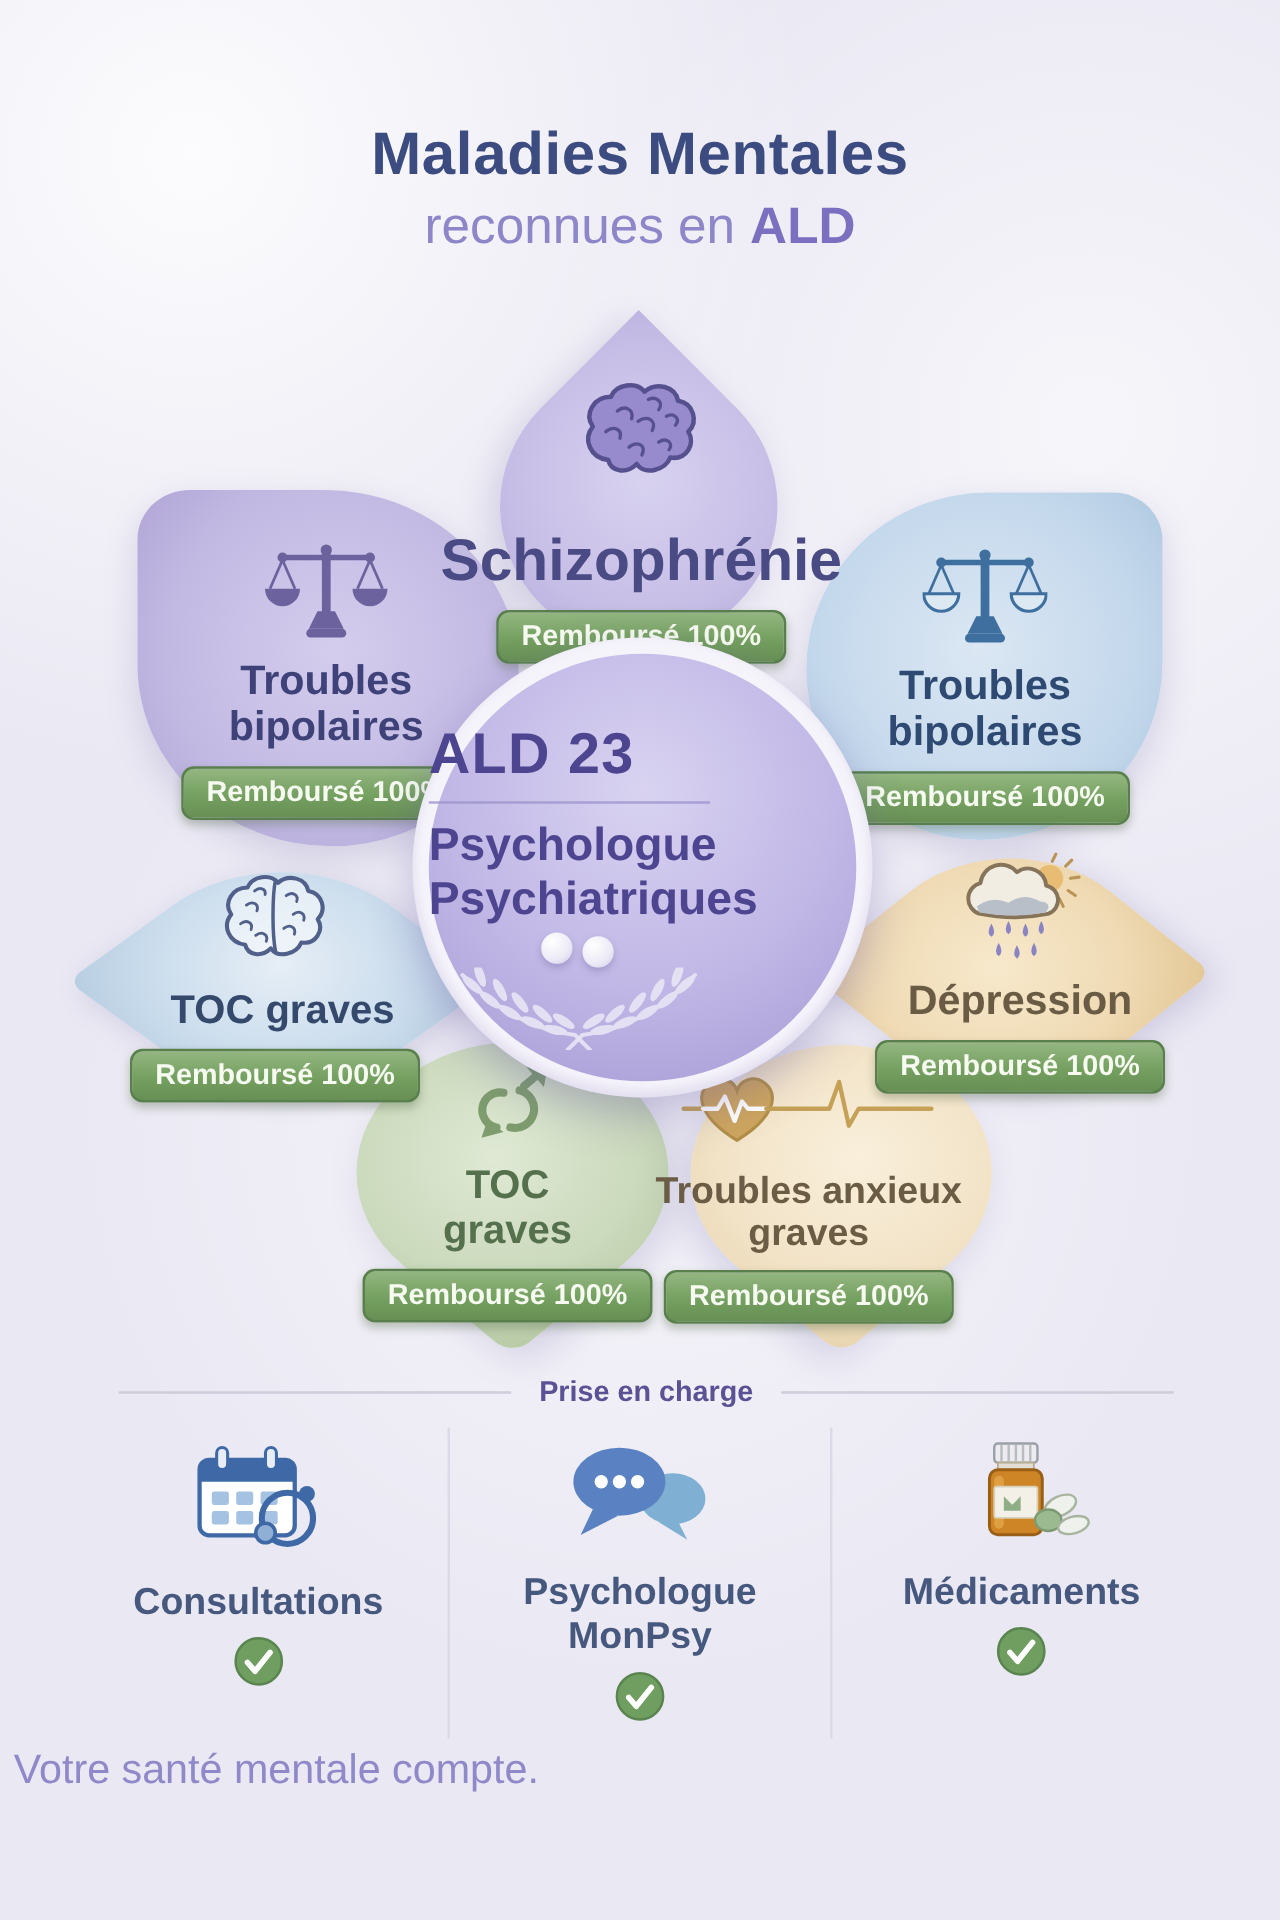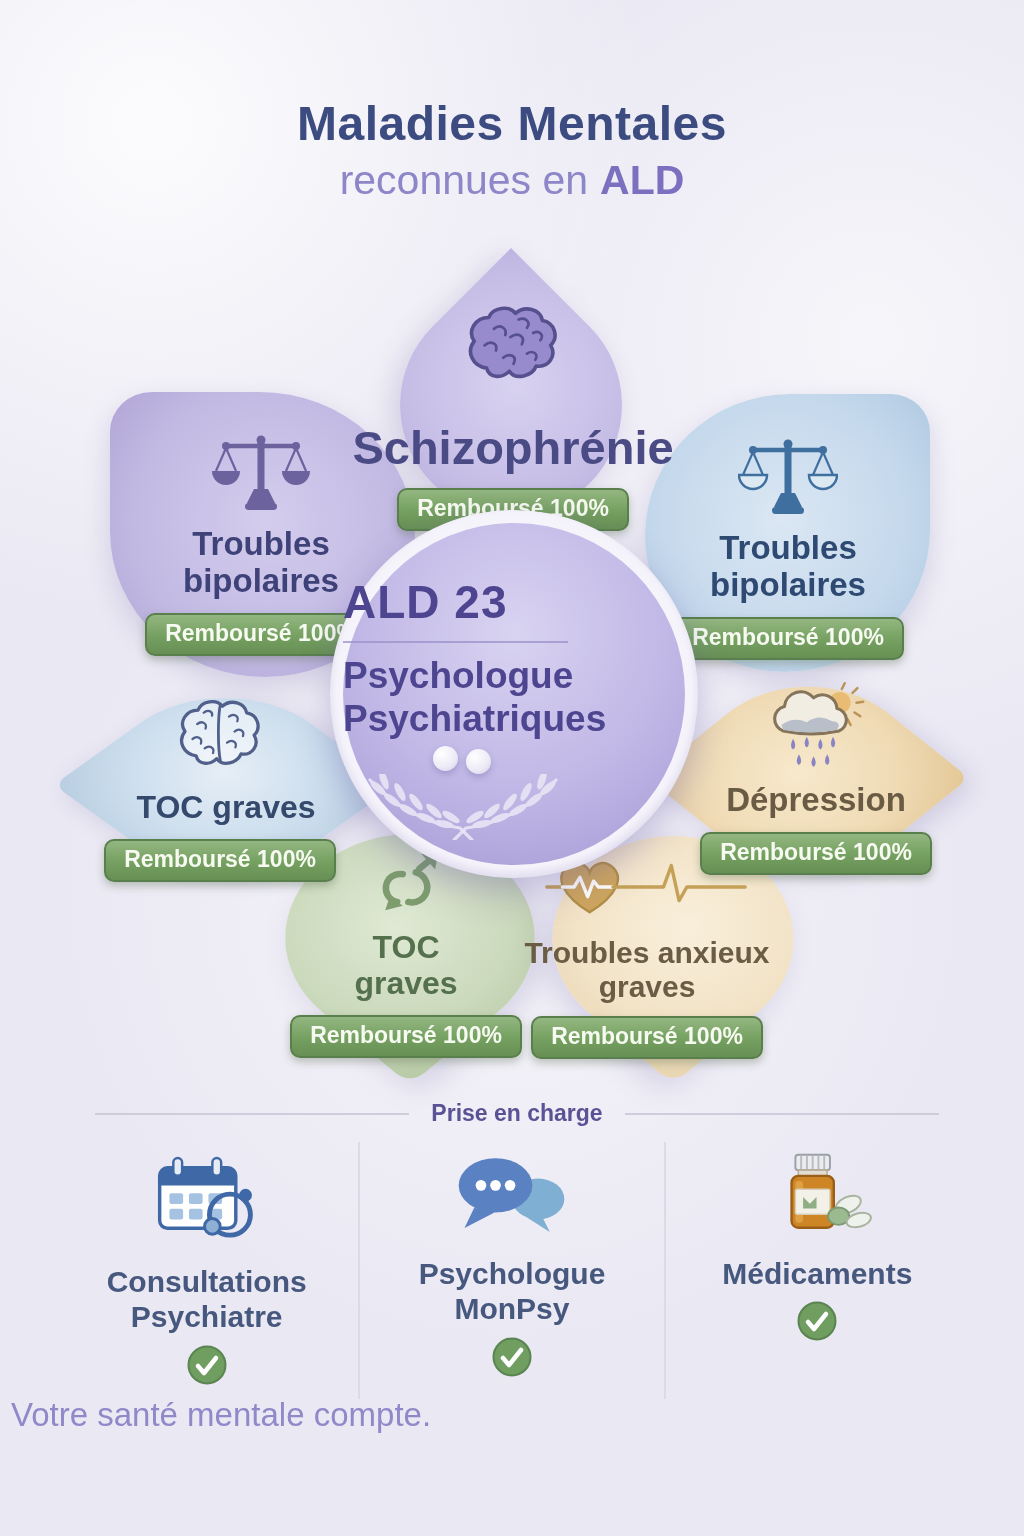--- a/index.html
+++ b/index.html
@@ -326,21 +326,20 @@
           <rect x="24" y="62" width="14" height="11" rx="2"></rect>
             <rect x="44" y="62" width="14" height="11" rx="2"></rect>
             <rect x="64" y="62" width="14" height="11" rx="2"></rect>
         </g>
         <circle cx="86" cy="68" r="21" fill="none" stroke="#3e68a6" stroke-width="5"></circle>
         <circle cx="68" cy="80" r="8" fill="#8fb0d4" stroke="#3e68a6" stroke-width="3"></circle>
         <circle cx="102" cy="48" r="6.5" fill="#3e68a6"></circle>
       </svg>
       <div class="pec-label">
         <span>Consultations</span>
-        <span>Psychiatre</span>
       </div>
       <svg class="check" width="40" height="40" viewBox="0 0 40 40">
         <circle cx="20" cy="20" r="18.5" fill="#6f9e60" stroke="#5a8450" stroke-width="2"></circle>
         <path d="M11 21 L17 28 L29 13" stroke="#ffffff" stroke-width="4.5" fill="none" stroke-linecap="round" stroke-linejoin="round"></path>
       </svg>
     </div>
 
     <div class="pec-col">
       <svg width="126" height="98" viewBox="0 0 130 100">
         <ellipse cx="92" cy="52" rx="27" ry="21" fill="#7fafd2"></ellipse>

